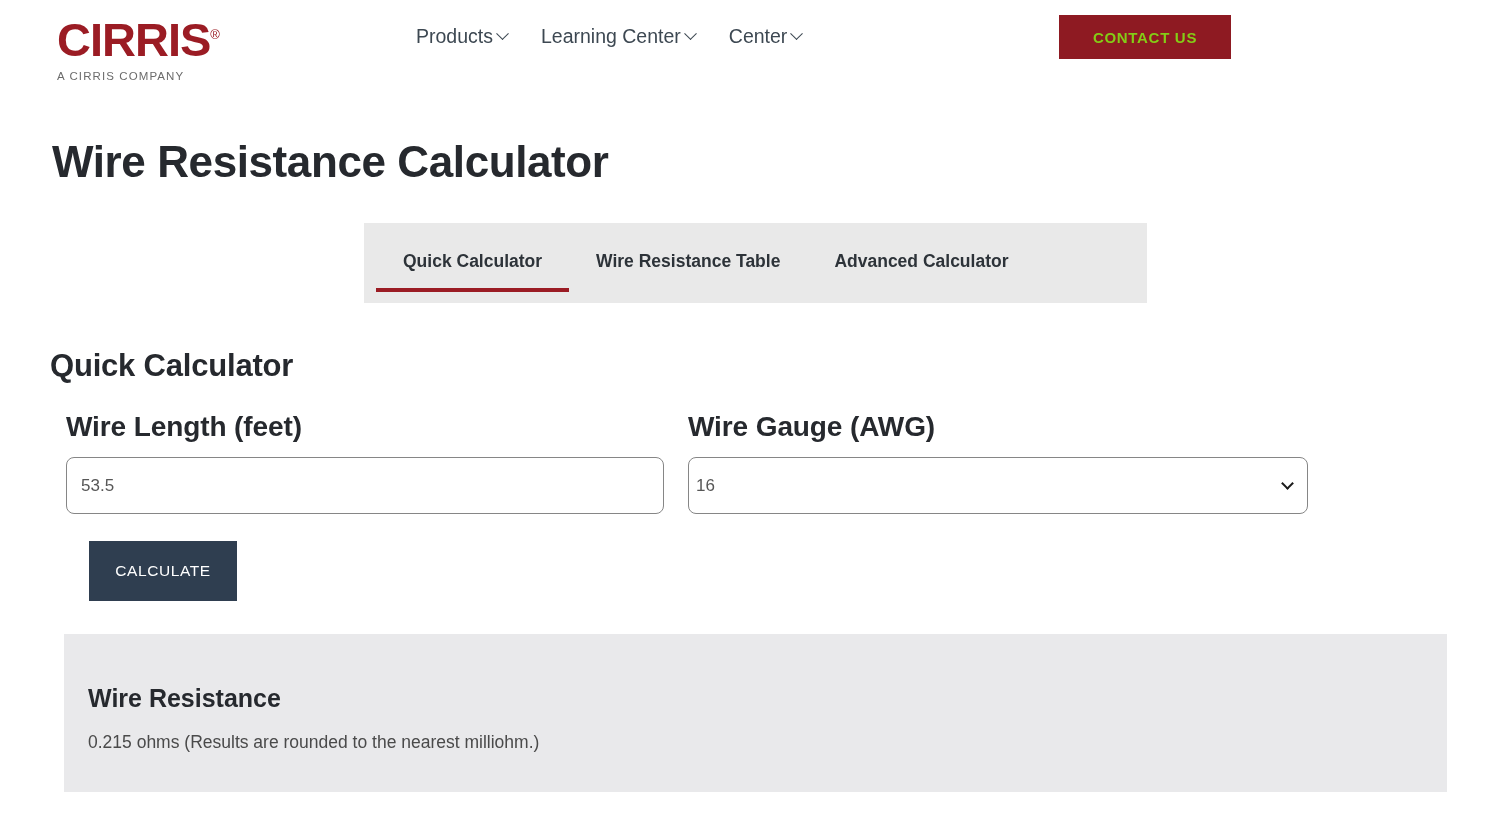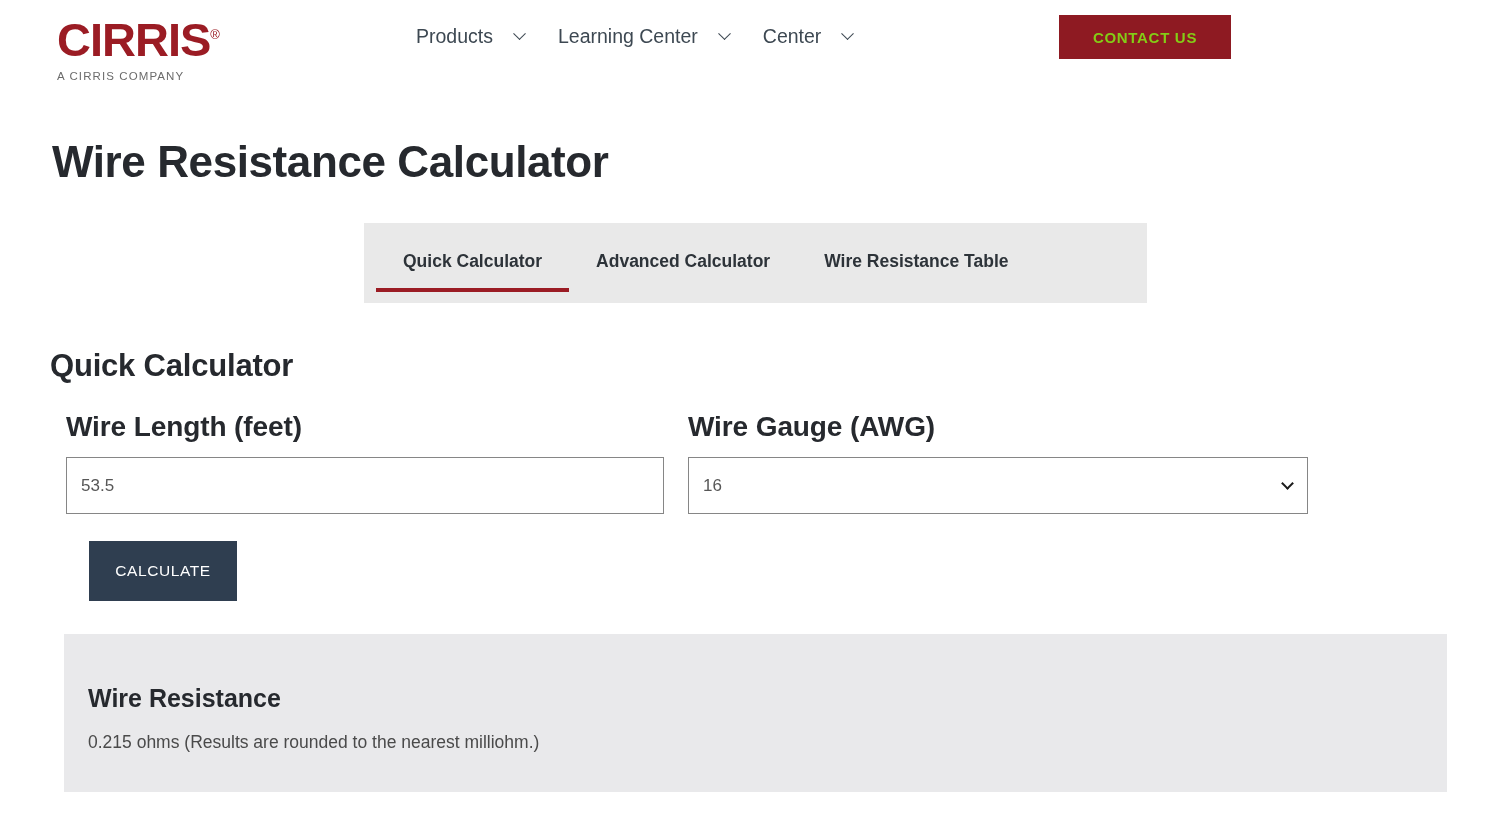--- a/index.html
+++ b/index.html
@@ -53,21 +53,21 @@
     position: absolute;
     left: 416px;
     top: 23px;
     display: flex;
     align-items: center;
     gap: 34px;
   }
   .nav-item {
     display: flex;
     align-items: center;
-    gap: 22px;
+    gap: 5px;
     font-size: 19.5px;
     color: #3d4852;
     cursor: pointer;
     line-height: 26px;
     white-space: nowrap;
   }
   .chev {
     display: inline-block;
     width: 9px;
     height: 9px;
@@ -177,29 +177,30 @@
   .text-input, .select-input {
     width: 100%;
     height: 57px;
     border: 1px solid #868686;
     background: #ffffff;
     font-size: 17px;
     color: #575757;
     padding: 0 14px;
     font-family: "Liberation Sans", sans-serif;
     outline: none;
-    border-radius: 0;
+    border-radius: 8px;
   }
   .select-wrap { position: relative; }
   .select-input {
     appearance: none;
     -webkit-appearance: none;
     -moz-appearance: none;
     padding-right: 40px;
     cursor: pointer;
+    padding-left: 7px;
   }
   .select-chev {
     position: absolute;
     right: 16px;
     top: 22px;
     width: 9px;
     height: 9px;
     border-right: 2.2px solid #1b1b1b;
     border-bottom: 2.2px solid #1b1b1b;
     transform: rotate(45deg);
@@ -277,22 +278,22 @@
   </nav>
 
   <button class="contact-btn">CONTACT US</button>
 </div>
 
 <h1 class="page-title">Wire Resistance Calculator</h1>
 
 <div class="tab-bar">
   <div class="tab-list">
     <div class="tab active">Quick Calculator</div>
+    <div class="tab">Wire Resistance Table</div>
     <div class="tab">Advanced Calculator</div>
-    <div class="tab">Wire Resistance Table</div>
   </div>
 </div>
 
 <h2 class="section-heading">Quick Calculator</h2>
 
 <div class="field-length">
   <div class="field-label">Wire Length (feet)</div>
   <input class="text-input" type="text" value="53.5" style="">
 </div>
 

